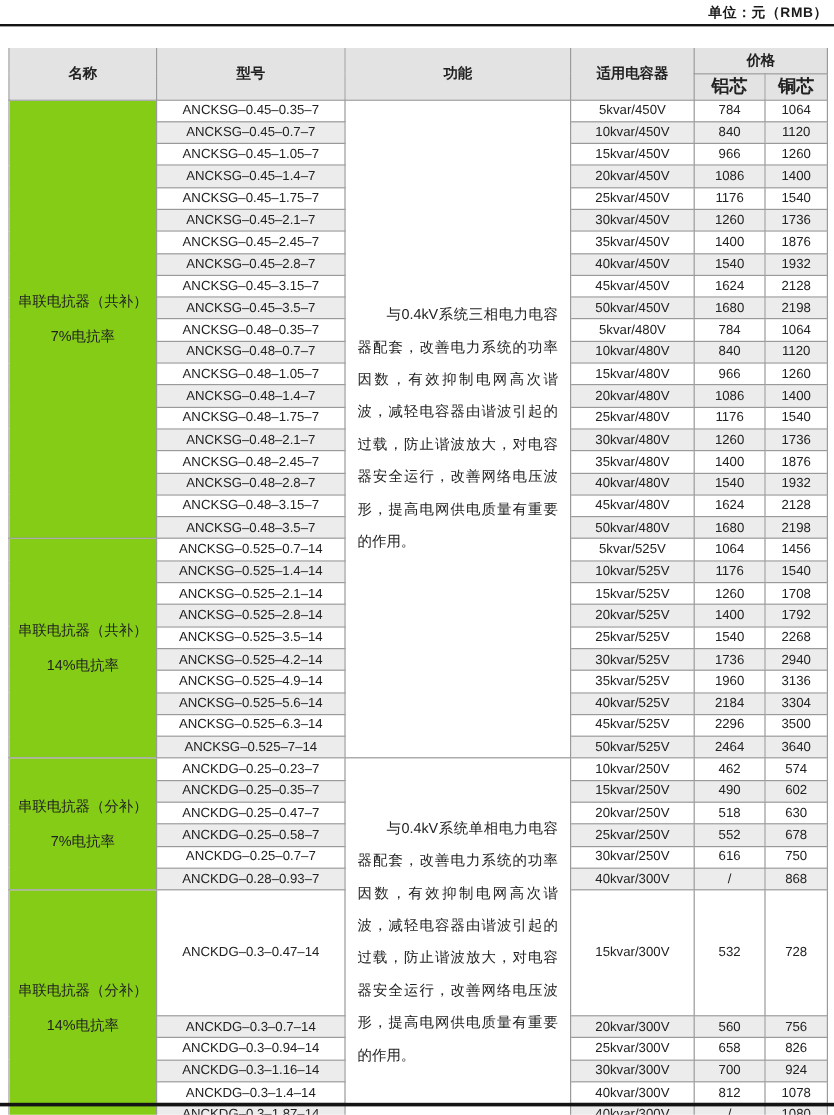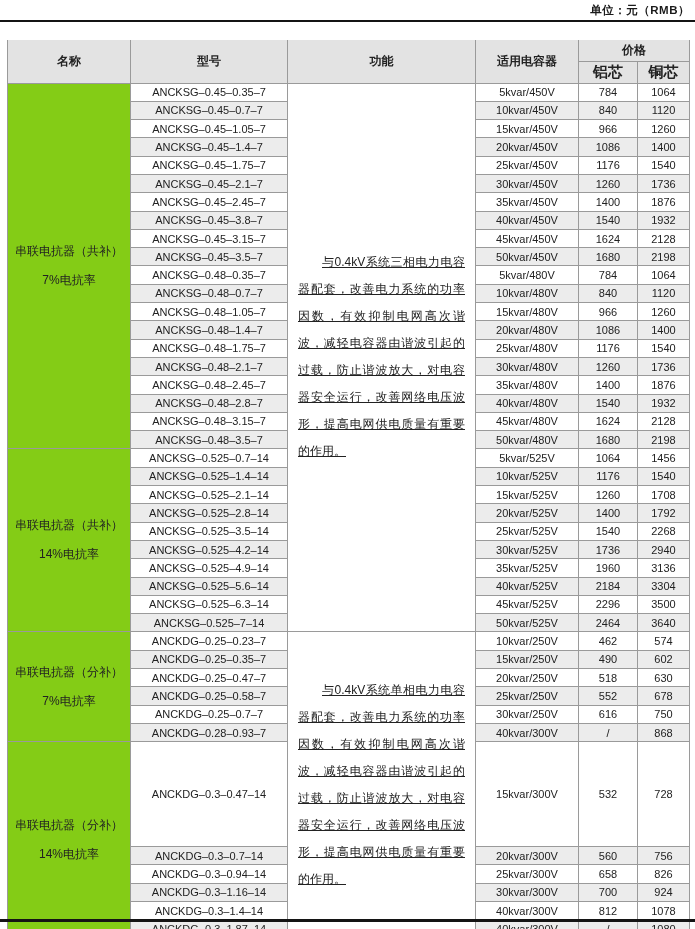--- a/index.html
+++ b/index.html
@@ -33,21 +33,20 @@
   .price-table thead tr.h2 th{font-size:15px;text-align:center;}
   .price-table td{font-size:11px;background:#ffffff;}
   tr.alt td.s{background:#ececec;}
   td.name-cell{font-size:12px;background:#84cc16;}
   td.name-cell .nm-line{line-height:15px;}
   td.name-cell .nm-gap{height:14px;}
   td.fn-cell{background:#ffffff;padding:0 10px;}
   td.fn-cell div{
     font-size:12px;line-height:27px;text-align:justify;text-indent:2em;
     color:#222;
-    text-decoration:underline;
   }
 </style>
 </head>
 <body>
 
 <div class="unit-label">单位：元（RMB）</div>
 <div class="rule rule-top"></div>
 
 <table class="price-table">
   <colgroup>
@@ -116,21 +115,21 @@
         <td class="s">1260</td>
         <td class="s">1736</td>
       </tr>
       <tr>
         <td class="s">ANCKSG–0.45–2.45–7</td>
         <td class="s">35kvar/450V</td>
         <td class="s">1400</td>
         <td class="s">1876</td>
       </tr>
       <tr class="alt">
-        <td class="s">ANCKSG–0.45–3.8–7</td>
+        <td class="s">ANCKSG–0.45–2.8–7</td>
         <td class="s">40kvar/450V</td>
         <td class="s">1540</td>
         <td class="s">1932</td>
       </tr>
       <tr>
         <td class="s">ANCKSG–0.45–3.15–7</td>
         <td class="s">45kvar/450V</td>
         <td class="s">1624</td>
         <td class="s">2128</td>
       </tr>

